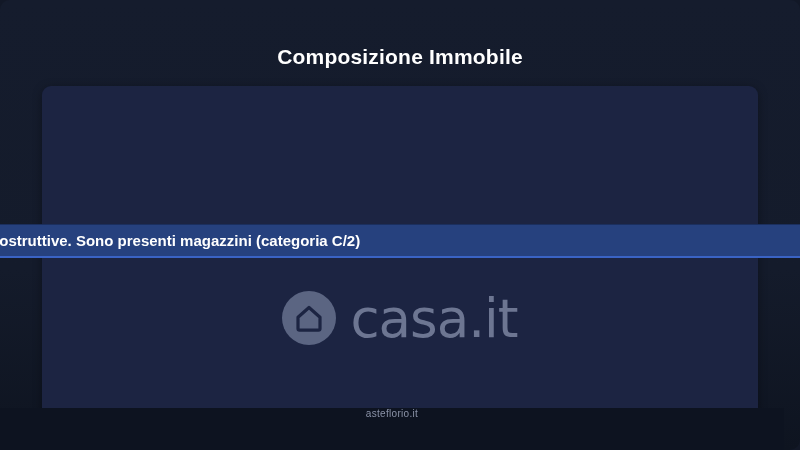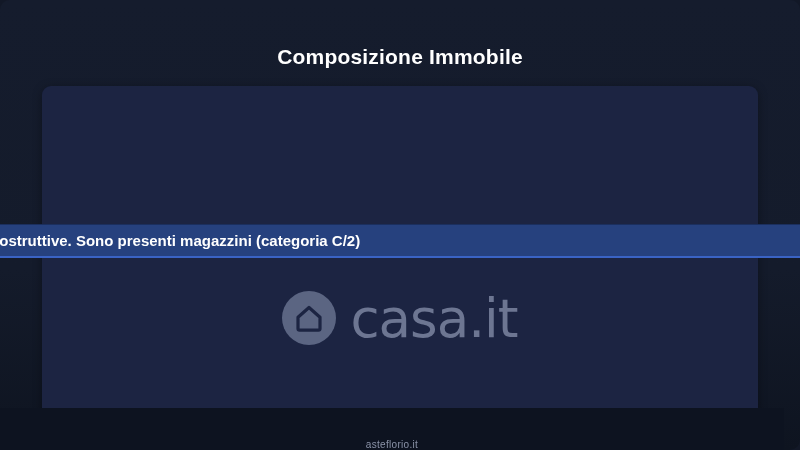--- a/index.html
+++ b/index.html
@@ -113,21 +113,21 @@
 
   
   .footer {
     position: absolute;
     left: 0;
     right: 16px;
     bottom: 0;
     height: 42px;
     background: #0d1320;
     display: flex;
-    align-items: flex-end;
+    align-items: flex-start;
     justify-content: center;
   }
   .footer-text {
     color: #8b93a8;
     font-size: 10px;
     letter-spacing: 0.3px;
     user-select: none;
   }
 </style>
 </head>

